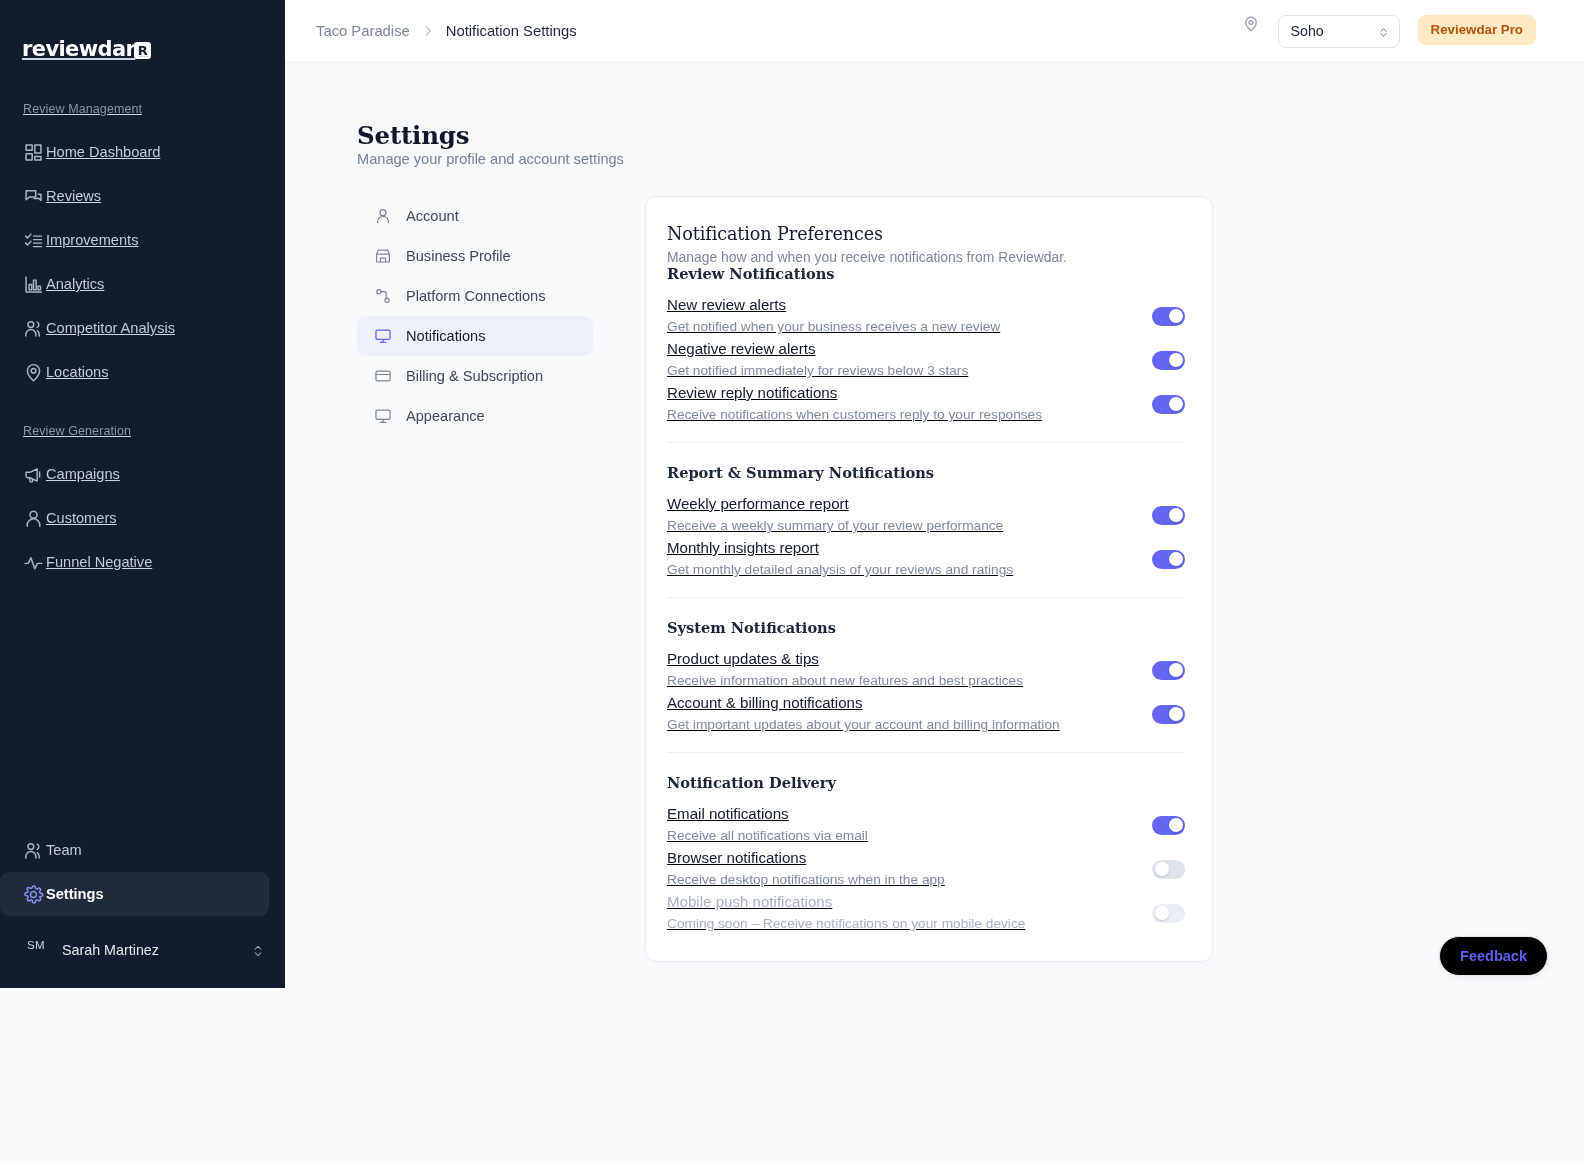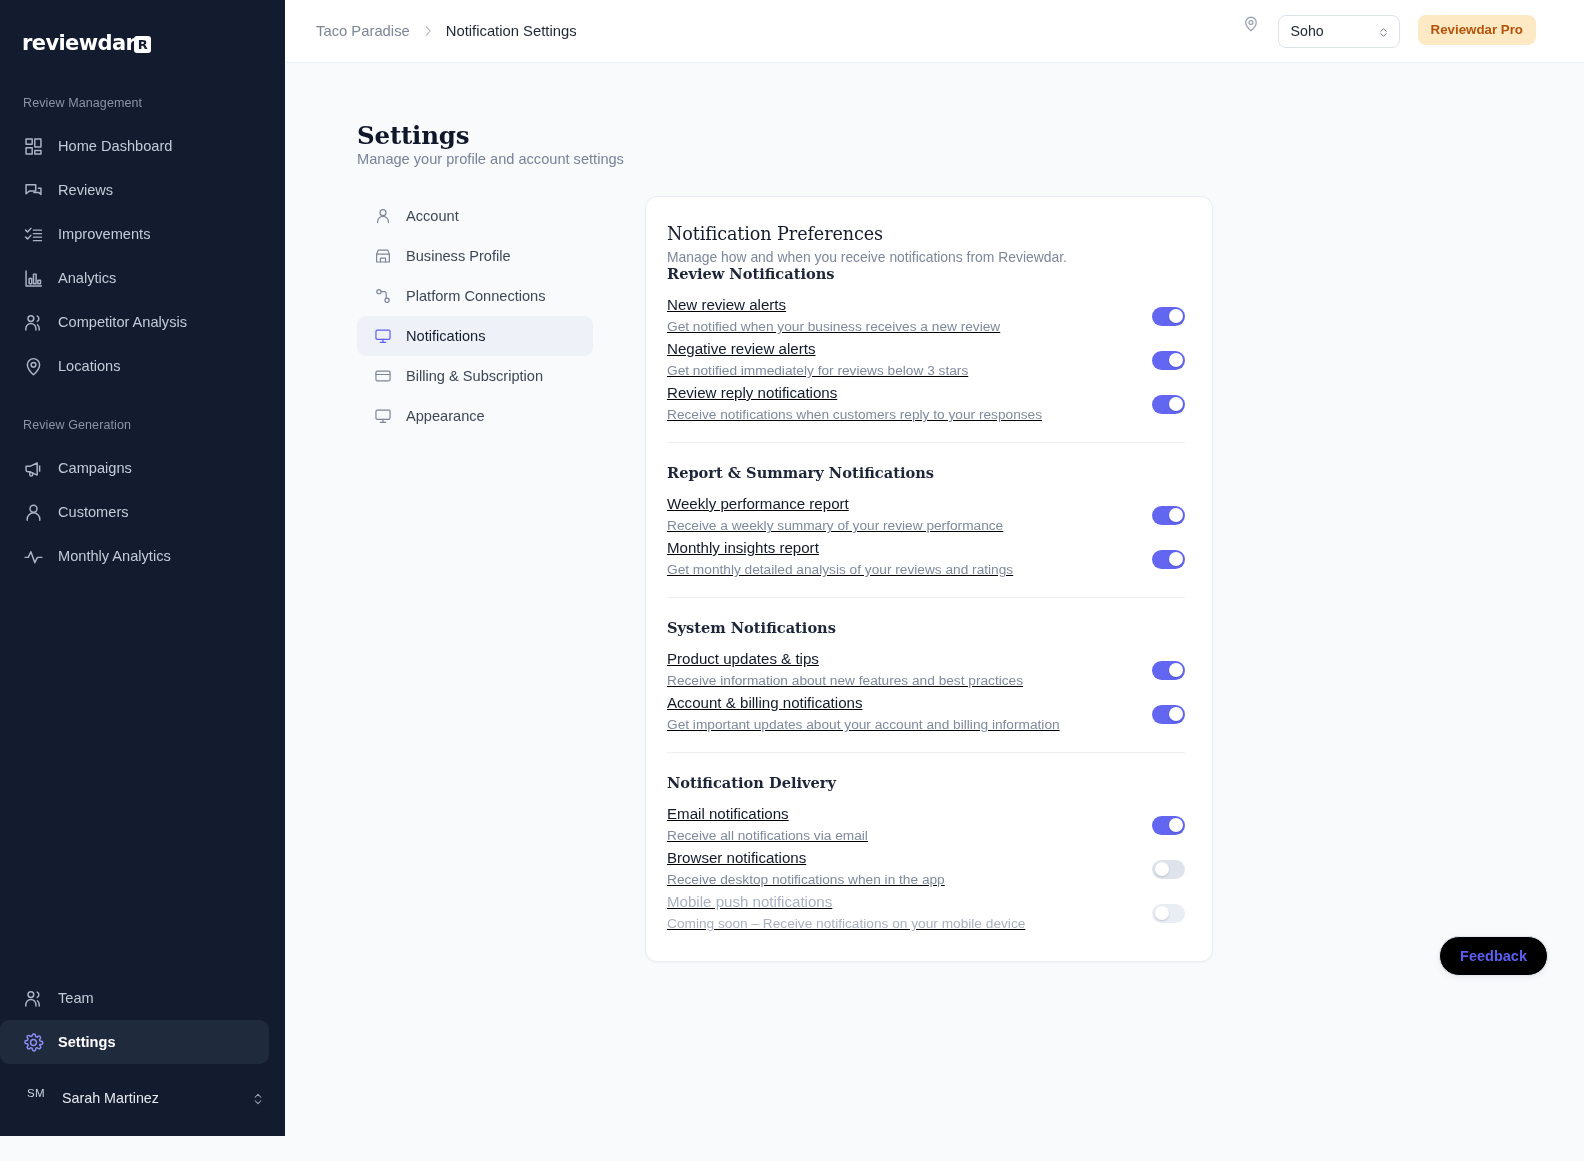--- a/index.html
+++ b/index.html
@@ -6,28 +6,29 @@
   html, body {
     width: 1584px; height: 1161px;
     font-family: "Liberation Sans", sans-serif;
     background: #F8FAFC;
     overflow: hidden;
   }
   .app { display: flex; width: 1584px; height: 1161px; position: relative; }
 
   
   .sidebar {
-    width: 285px; height: 1136px;
+    width: 285px; height: 988px;
     background: #111827;
     background: #131c2e;
     color: #cbd5e1;
     flex: 0 0 285px;
     position: relative;
-    padding-top: 10px;
+    padding-top: 16px;
     border-bottom-right-radius: 0;
+    text-decoration: underline;
   }
   .logo-wrap { height: 66px; display: flex; align-items: center; padding-left: 22px; }
   .logo { display: flex; align-items: baseline; }
   .logo-text {
     font-family: "DejaVu Sans", sans-serif;
     font-size: 21px; font-weight: 700; color: #ffffff; letter-spacing: -0.6px;
   }
   .logo-badge {
     display: inline-flex; align-items: center; justify-content: center;
     width: 17px; height: 17px; margin-left: -1px;
@@ -35,21 +36,21 @@
     color: #131c2e; font-size: 13px; font-weight: 700;
     font-family: "DejaVu Sans", sans-serif;
     position: relative; top: -1px;
   }
   .nav-section-label {
     font-size: 12.5px; color: #8a94a6; padding: 0 0 0 23px;
     margin-top: 20px; margin-bottom: 14px; letter-spacing: 0.1px;
   }
   .nav-list { list-style: none; }
   .nav-item {
-    display: flex; align-items: center; gap: 14px;
+    display: flex; align-items: center; gap: 2px;
     height: 44px; padding-left: 23px; margin: 0 16px 0 0;
     color: #c3cbd8; font-size: 14.6px; cursor: pointer;
     border-radius: 9px; position: relative;
   }
   .nav-item .ic { width: 21px; height: 21px; flex: 0 0 21px; display:block; }
   .nav-item .ic svg { display:block; width: 21px; height: 21px; stroke: #aab4c4; fill: none; stroke-width: 1.7; stroke-linecap: round; stroke-linejoin: round; }
   .nav-item.active {
     background: #202a3d; color: #ffffff; font-weight: 600;
   }
   .nav-item.active::before {
@@ -282,21 +283,21 @@
               </svg>
             </span>
             <span>Customers</span>
           </li>
           <li class="nav-item">
             <span class="ic">
               <svg viewBox="0 0 24 24">
                 <polyline points="2.5,13 6,13 9,6.5 13.5,19 16.5,13 21.5,13"></polyline>
               </svg>
             </span>
-            <span>Monthly Analytics</span>
+            <span>Funnel Negative</span>
           </li>
         </ul>
       </div>
 
     <div class="sidebar-bottom">
       <div id="sidebar-bottom-items">
           <ul class="nav-list">
             <li class="nav-item">
               <span class="ic">
                 <svg viewBox="0 0 24 24">

